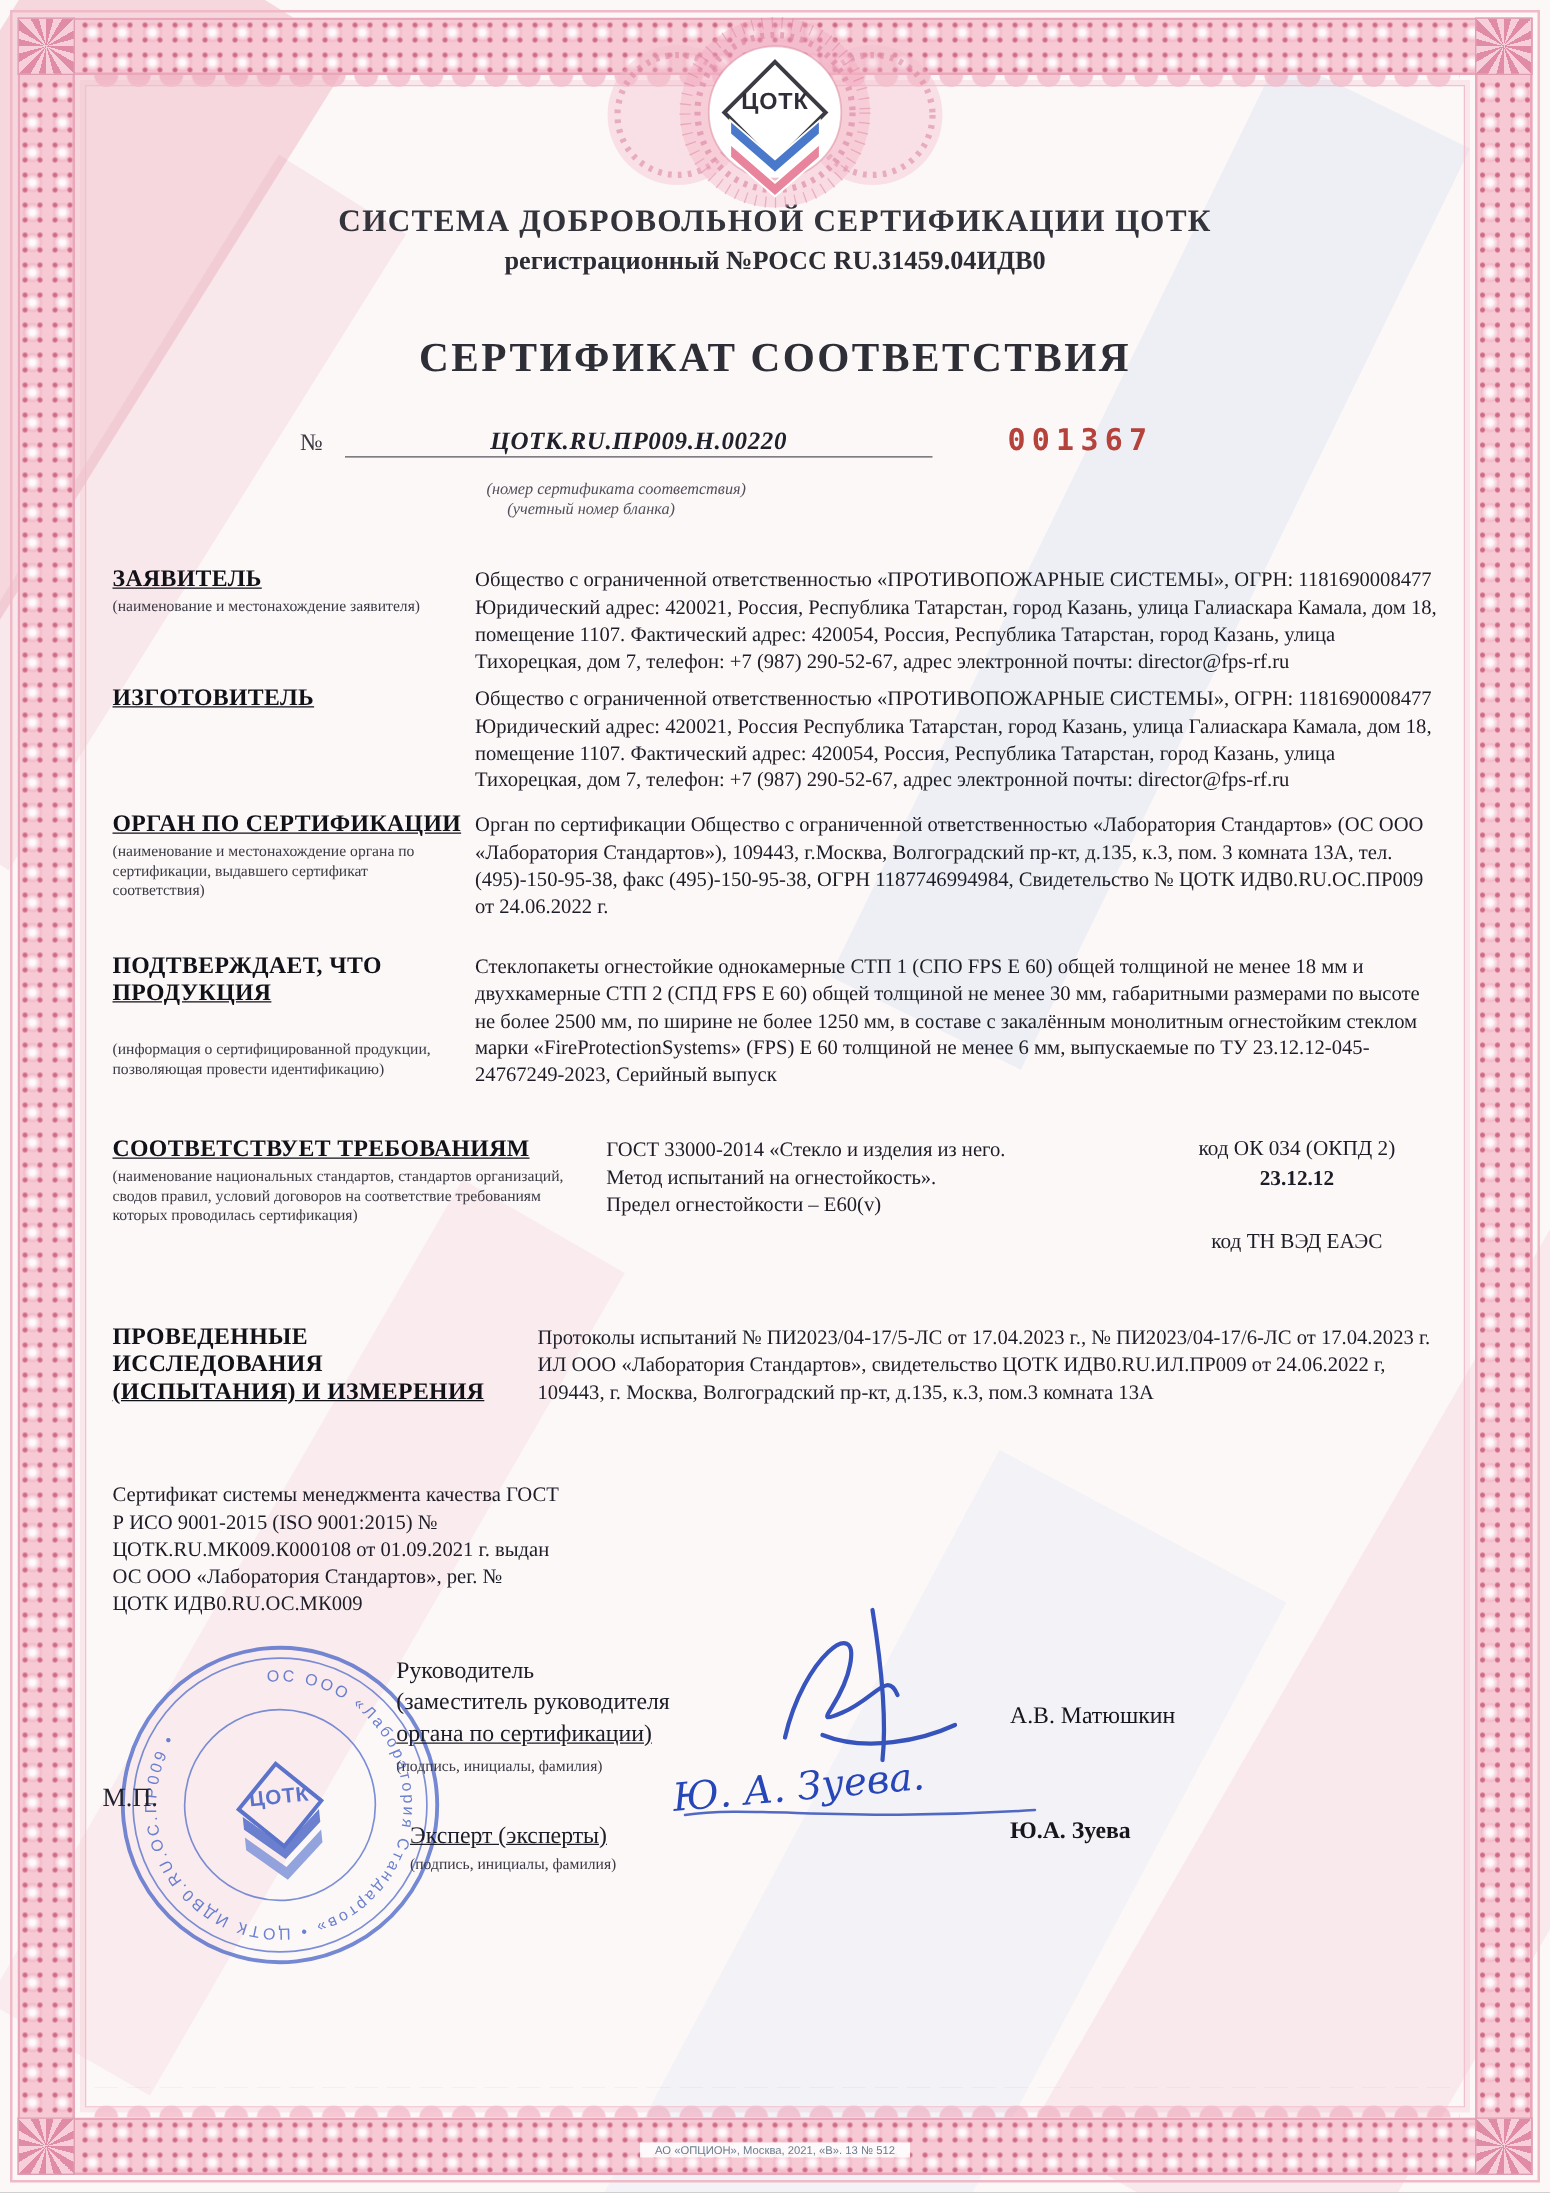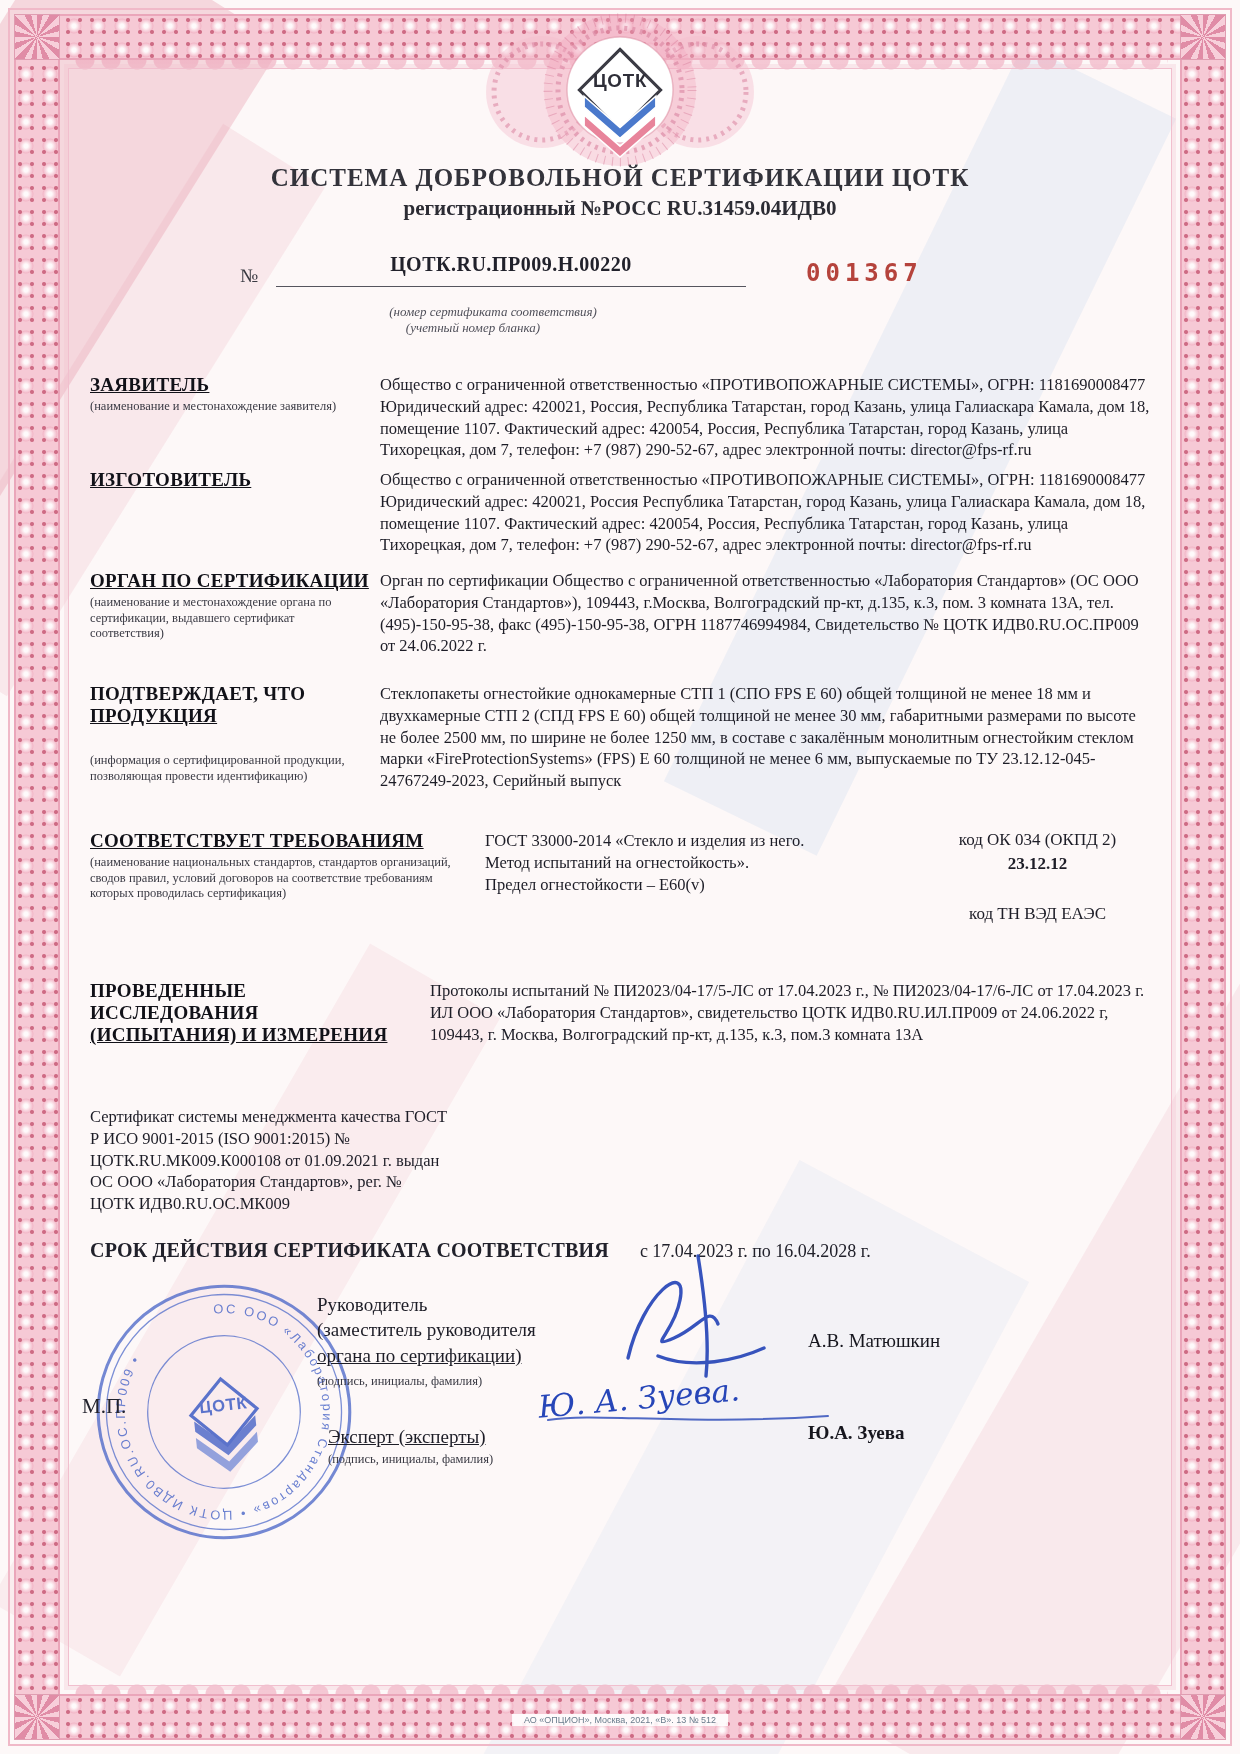--- a/index.html
+++ b/index.html
@@ -46,21 +46,21 @@
   .lace.bottom{bottom:60px;transform:scaleY(-1);}
   .inner-line{position:absolute;inset:68px;border:1.5px solid #f1bfce;box-shadow:0 0 0 4px rgba(241,191,206,.30);z-index:1;pointer-events:none;}
   
   .content{position:absolute;left:70px;right:70px;top:62px;bottom:62px;z-index:2;padding:0 20px;}
   .rosette{position:absolute;top:-54px;left:50%;transform:translateX(-50%);width:340px;height:168px;z-index:3;}
   .sys-line{margin-top:102px;text-align:center;font-size:25px;letter-spacing:1px;color:#33333b;font-weight:bold;}
   .reg-line{margin-top:4px;text-align:center;font-size:21px;font-weight:bold;color:#2c2c34;}
   .title{margin:48px 0 0 0;text-align:center;font-size:33px;font-weight:bold;letter-spacing:2px;color:#2e2e36;}
   .num-row{display:flex;align-items:flex-end;margin:32px 0 0 150px;}
   .num-prefix{font-size:19px;width:36px;color:#3a3a42;}
-  .num-cell{width:470px;text-align:center;border-bottom:1px solid #55555e;padding-bottom:10px;font-weight:bold;font-size:20px;letter-spacing:.5px;}
+  .num-cell{width:470px;text-align:center;border-bottom:1px solid #55555e;padding-bottom:0;font-weight:bold;font-size:20px;letter-spacing:.5px;font-style:italic;}
   .blank-num{margin-left:60px;font-family:"DejaVu Sans Mono",monospace;font-weight:bold;font-size:24px;letter-spacing:5px;color:#b5433c;}
   .cap-row{display:flex;margin-left:150px;margin-top:17px;font-size:13px;font-style:italic;color:#50505a;flex-direction:column;}
   .cap-num{width:506px;text-align:center;}
   .cap-blank{margin-left:40px;width:260px;text-align:right;}
   
   .sections{margin-top:38px;}
   .section{display:grid;grid-template-columns:280px 1fr;column-gap:10px;}
   .section .lbl{font-size:19px;font-weight:bold;letter-spacing:.3px;color:#111118;}
   .section .lbl .u{text-decoration:underline;}
   .section .sub{font-size:12.5px;color:#3a3a44;margin-top:3px;line-height:1.25;padding-right:24px;}
@@ -141,20 +141,21 @@
           <polygon points="0,-52 52,0 0,52 -52,0" fill="#ffffff" stroke="#3b3b44" stroke-width="4"></polygon>
           <text x="0" y="-4" text-anchor="middle" font-family="Liberation Sans, sans-serif" font-size="24" font-weight="bold" fill="#2e2e38" letter-spacing="1">ЦОТК</text>
           <path d="M -46 8 L 0 48 L 46 8 L 46 22 L 0 62 L -46 22 Z" fill="#4a79cc" stroke="#ffffff" stroke-width="2"></path>
           <path d="M -46 32 L 0 72 L 46 32 L 46 46 L 0 86 L -46 46 Z" fill="#e8849b" stroke="#ffffff" stroke-width="2"></path>
         </g>
       </svg>
     </div>
 
     <div class="sys-line">СИСТЕМА ДОБРОВОЛЬНОЙ СЕРТИФИКАЦИИ ЦОТК</div>
     <div class="reg-line">регистрационный №РОСС RU.31459.04ИДВ0</div>
+    <h1 class="title">СЕРТИФИКАТ СООТВЕТСТВИЯ</h1>
 
     <div class="num-row">
       <span class="num-prefix">№</span>
       <span class="num-cell">ЦОТК.RU.ПР009.Н.00220</span>
       <span class="blank-num">001367</span>
     </div>
     <div class="cap-row">
       <span class="cap-num">(номер сертификата соответствия)</span>
       <span class="cap-blank">(учетный номер бланка)</span>
     </div>
@@ -223,24 +224,20 @@
         </div>
         <div class="body">Протоколы испытаний № ПИ2023/04-17/5-ЛС от 17.04.2023 г., № ПИ2023/04-17/6-ЛС от 17.04.2023 г. ИЛ ООО «Лаборатория Стандартов», свидетельство ЦОТК ИДВ0.RU.ИЛ.ПР009 от 24.06.2022 г, 109443, г. Москва, Волгоградский пр-кт, д.135, к.3, пом.3 комната 13А</div>
       </div>
 
       <div class="section sec-documents">
         <div class="body">Сертификат системы менеджмента качества ГОСТ Р ИСО 9001-2015 (ISO 9001:2015) № ЦОТК.RU.МК009.К000108 от 01.09.2021 г. выдан ОС ООО «Лаборатория Стандартов», рег. № ЦОТК ИДВ0.RU.ОС.МК009</div>
       </div>
 
     </div>
 
-    <div class="validity">
-      <span class="v-lbl">СРОК ДЕЙСТВИЯ СЕРТИФИКАТА СООТВЕТСТВИЯ</span>
-      <span class="v-val">с 17.04.2023 г. по 16.04.2028 г.</span>
-    </div>
 
     <div class="signing">
 
       <div class="stamp">
         <svg width="268" height="268" viewBox="0 0 260 260">
           <circle cx="130" cy="130" r="122" fill="none" stroke="#4a66c8" stroke-width="3" opacity=".85"></circle>
           <circle cx="130" cy="130" r="114" fill="none" stroke="#4a66c8" stroke-width="1.3" opacity=".8"></circle>
           <circle cx="130" cy="130" r="74" fill="none" stroke="#4a66c8" stroke-width="1.3" opacity=".8"></circle>
           <defs>
             <path id="ringPath" d="M130 34 A96 96 0 1 1 129.9 34"></path>

